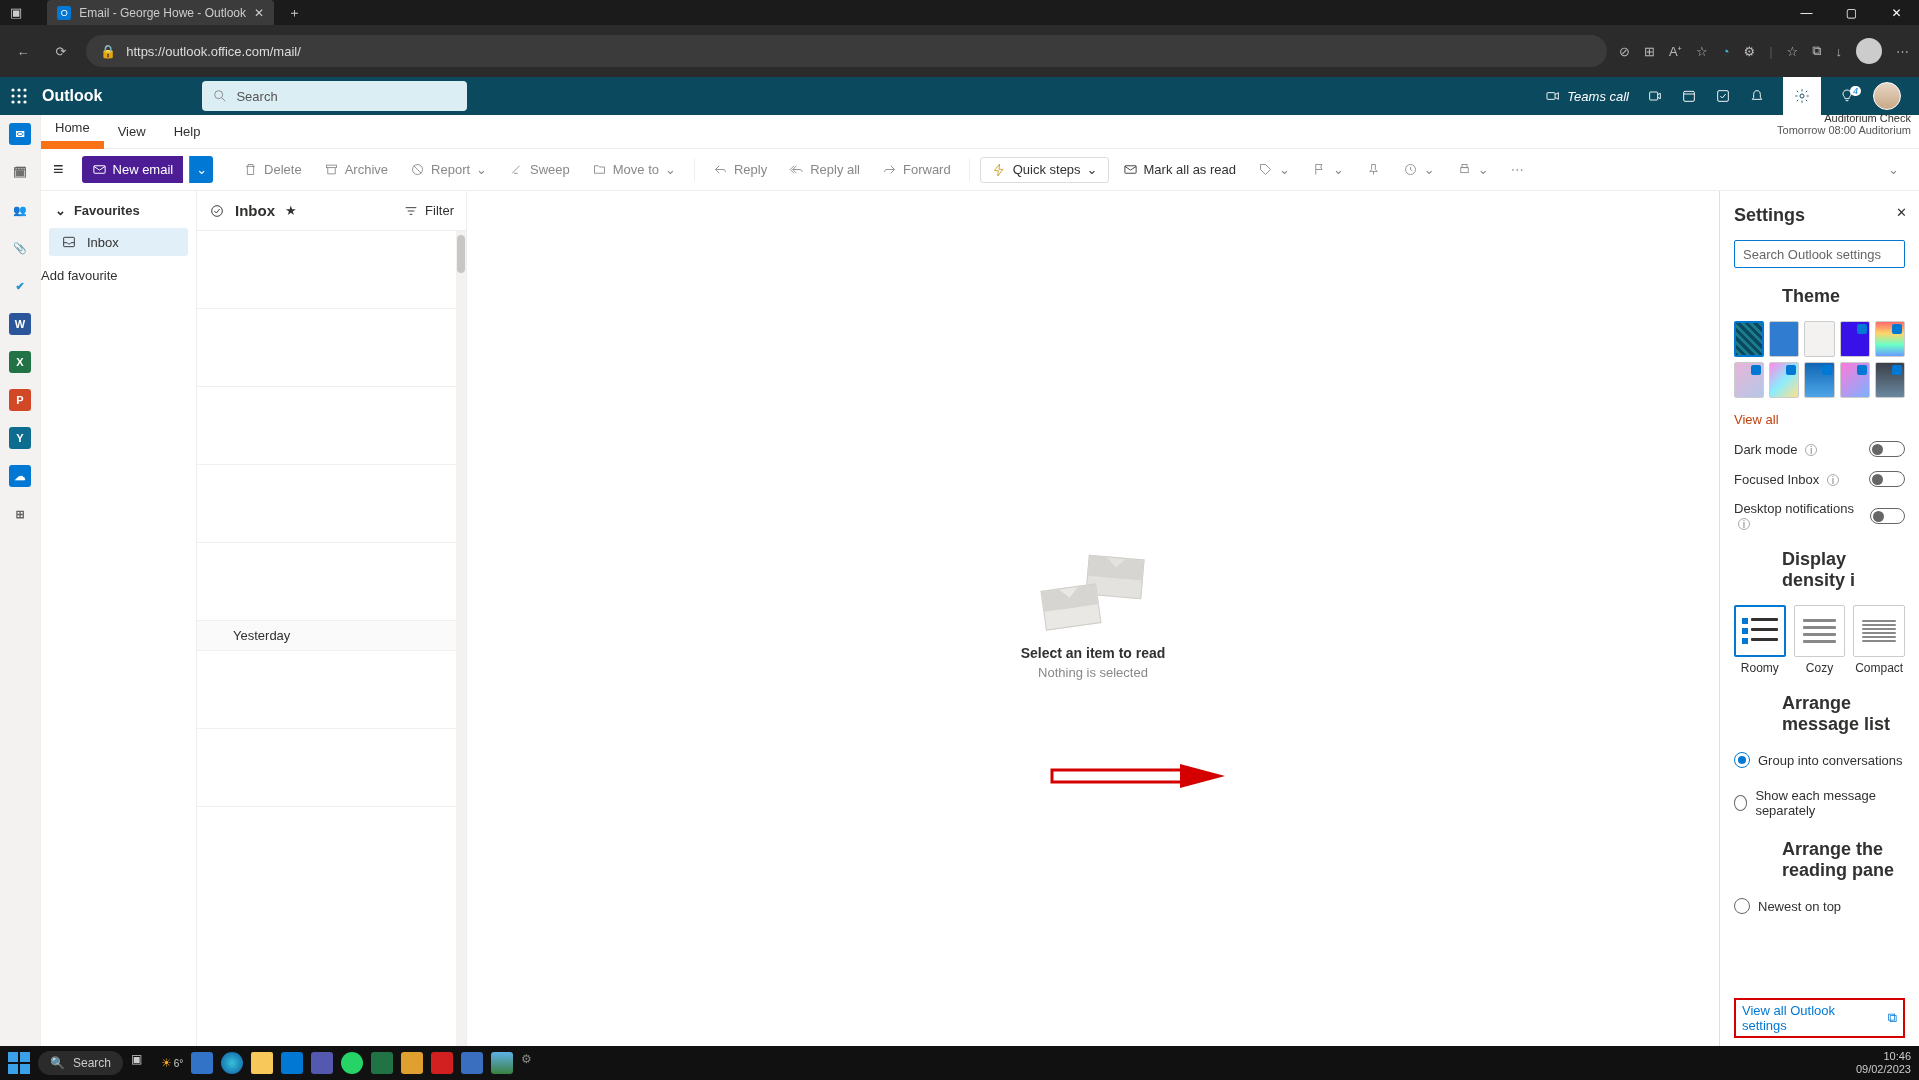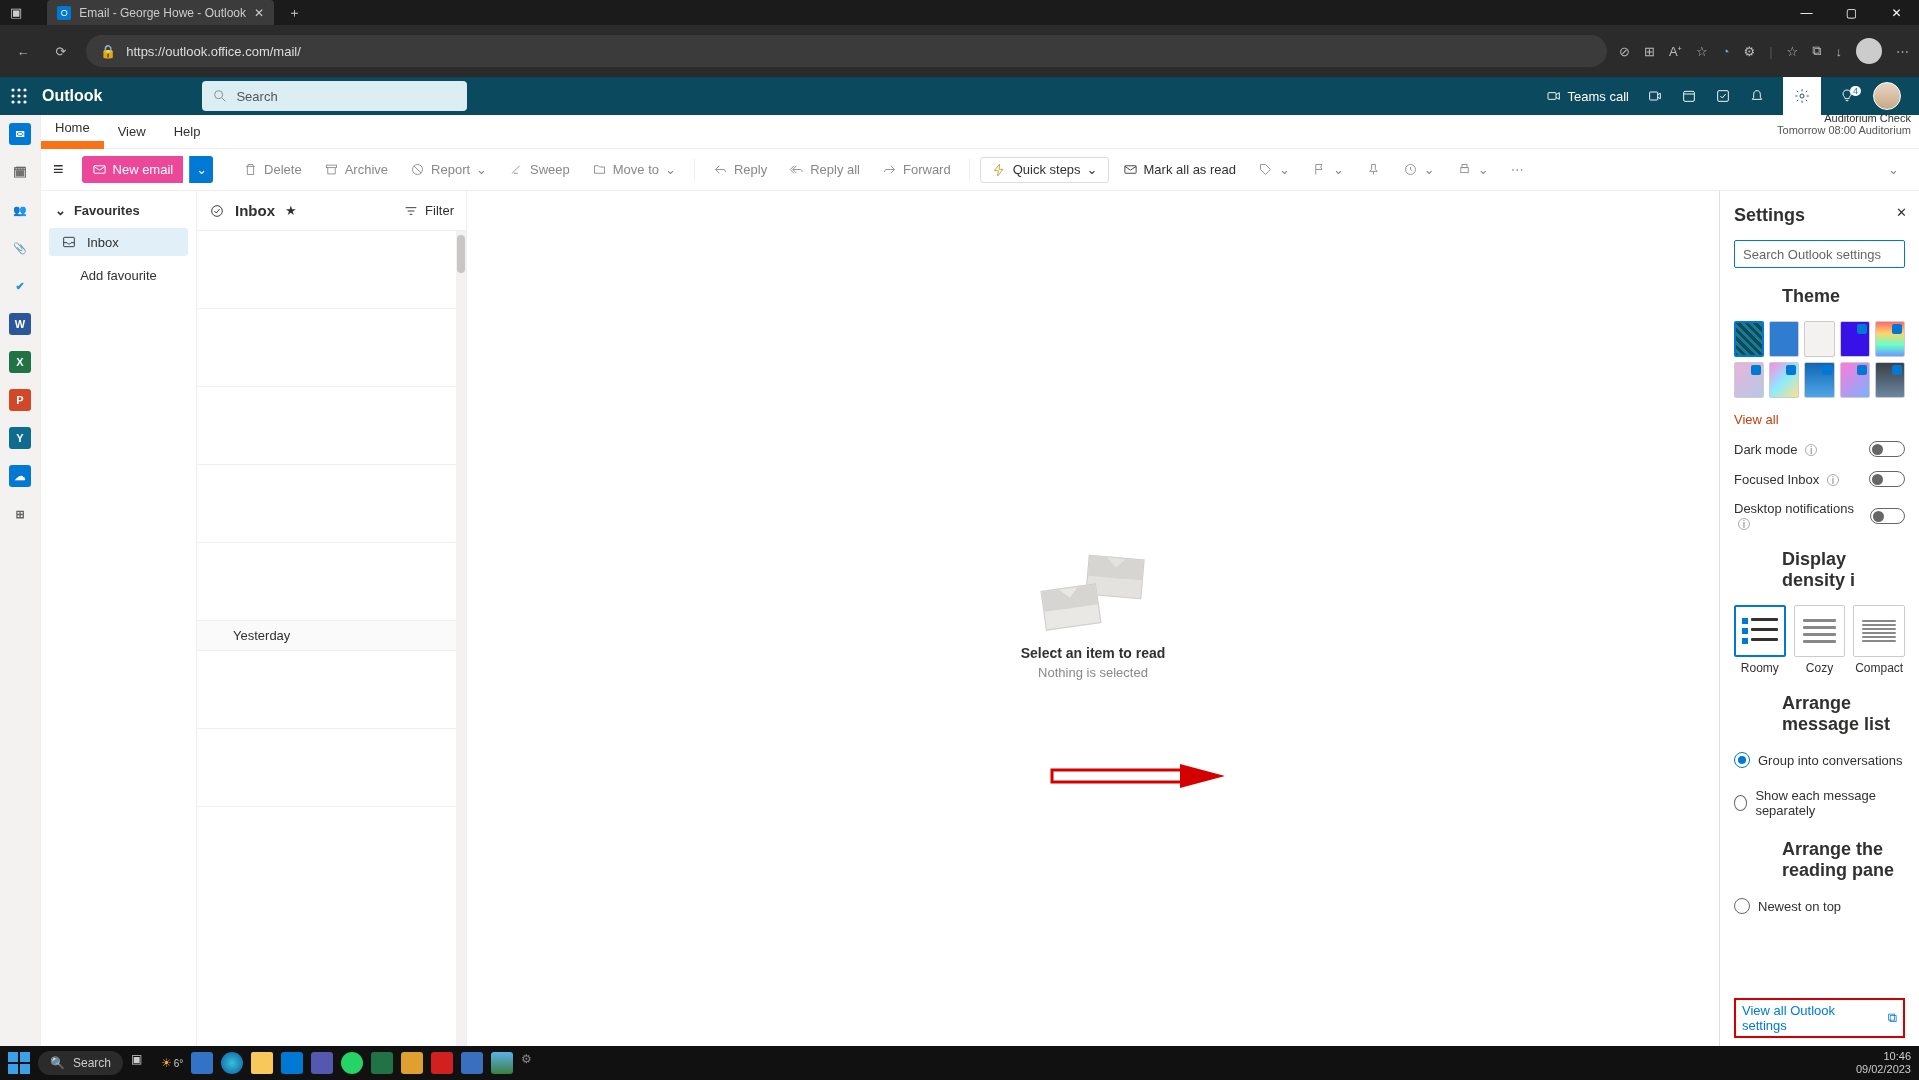--- a/index.html
+++ b/index.html
@@ -19,51 +19,51 @@
 .suite-bg { position:absolute; inset:0; background:
   repeating-linear-gradient(135deg,#0e5a6e 0 2px,transparent 2px 22px),
   repeating-linear-gradient(45deg,#0e5a6e 0 2px,transparent 2px 22px),
   radial-gradient(circle at 30% 40%,#1a7a8e 0 3px,transparent 4px),
   #083d4e; opacity:0.9; }
 .suite > * { position:relative; }
 .waffle { width:38px; height:38px; display:flex; align-items:center; justify-content:center; }
 .waffle svg { width:16px; height:16px; }
 .brand { font-weight:600; font-size:16px; margin-left:4px; }
 .suite-search { margin-left:100px; width:265px; height:30px; background:#dbeef3; border-radius:4px; display:flex; align-items:center; padding:0 10px; gap:8px; color:#555; }
-.suite-right { margin-left:auto; display:flex; align-items:center; gap:18px; padding-right:18px; }
+.suite-right { margin-left:auto; display:flex; align-items:center; gap:18px; padding-right:18px;font-style:italic; }
 .suite-icon { display:flex; align-items:center; justify-content:center; position:relative; }
 .suite .active-gear { background:#fff; color:#0b4a5e; width:38px; height:38px; display:flex; align-items:center; justify-content:center; }
 .suite .badge { position:absolute; top:-2px; right:-6px; background:#fff; color:#0078d4; font-size:9px; border-radius:7px; padding:0 3px; }
 .suite .avatar { width:28px; height:28px; border-radius:50%; background:linear-gradient(#e8d5c5,#c9a986); border:1px solid #fff; }
 
 .app { position:absolute; top:115px; left:0; right:0; bottom:34px; display:flex; background:#faf9f8; }
 .railbar { width:40px; background:#f3f2f1; display:flex; flex-direction:column; align-items:center; padding-top:8px; gap:16px; }
 .railbar .ri { width:22px; height:22px; display:flex; align-items:center; justify-content:center; border-radius:3px; font-size:11px; font-weight:600; color:#fff; }
 .railbar .bare { color:#666; background:none; }
 .mailcol { flex:1; display:flex; flex-direction:column; background:#fff; border-left:1px solid #eee; }
 
 .tabrow { height:34px; display:flex; align-items:center; border-bottom:1px solid #eee; position:relative; }
 .tabrow .tab { padding:0 14px; height:34px; display:flex; align-items:center; color:#323130; }
 .tabrow .tab.active { border-bottom:8px solid #f97316; font-weight:400; }
 .notif { position:absolute; right:8px; top:0; height:18px; display:flex; flex-direction:column; justify-content:center; font-size:11px; color:#555; text-align:right; }
 
 .toolbar { height:42px; display:flex; align-items:center; gap:6px; padding:0 12px; border-bottom:1px solid #eee; color:#888; }
 .tb-btn { display:flex; align-items:center; gap:6px; padding:4px 8px; border-radius:3px; font-size:13px; }
 .tb-btn svg { width:15px; height:15px; }
-.newmail { background:#ec4899; color:#fff; padding:6px 10px; border-radius:3px 0 0 3px; display:flex; align-items:center; gap:6px; }
+.newmail { background:#4c1d95; color:#fff; padding:6px 10px; border-radius:3px 0 0 3px; display:flex; align-items:center; gap:6px; }
 .newmail-dd { background:#0078d4; border-left:1px solid #2a91dc; color:#fff; padding:6px 6px; border-radius:0 3px 3px 0; }
 .tb-sep { width:1px; height:22px; background:#eee; margin:0 4px; }
 .quicksteps { border:1px solid #ddd; border-radius:3px; padding:4px 10px; display:flex; align-items:center; gap:6px; color:#323130; }
 
 .panes { flex:1; display:flex; min-height:0; }
 .navpane { width:156px; border-right:1px solid #eee; padding-top:6px; }
 .favhdr { padding:6px 14px; display:flex; align-items:center; gap:8px; font-weight:600; color:#323130; }
 .navitem { margin:4px 8px; padding:6px 12px; border-radius:3px; display:flex; align-items:center; gap:10px; }
 .navitem.sel { background:#e1eff9; }
-.addfav { text-align:center; color:#323130; padding:8px 0; font-size:13px; }
+.addfav { color:#323130; padding:8px 0; font-size:13px; }
 .listpane { width:270px; border-right:1px solid #eee; display:flex; flex-direction:column; }
 .listhdr { height:40px; display:flex; align-items:center; padding:0 12px; gap:10px; border-bottom:1px solid #eee; }
 .listhdr .star { color:#323130; }
 .listhdr .filter { margin-left:auto; display:flex; align-items:center; gap:6px; color:#323130; font-size:13px; }
 .msglist { flex:1; overflow:hidden; position:relative; }
 .msgrow { height:78px; border-bottom:1px solid #f1f0ef; }
 .msgrow.section { height:30px; display:flex; align-items:center; padding-left:36px; font-size:13px; color:#323130; background:#fafafa; }
 .listscroll { position:absolute; right:0; top:0; width:10px; height:100%; background:#f3f2f1; }
 .listscroll .thumb { position:absolute; left:1px; top:4px; width:8px; height:38px; background:#c8c6c4; border-radius:4px; }
 .readpane { flex:1; display:flex; flex-direction:column; align-items:center; justify-content:center; color:#323130; }

